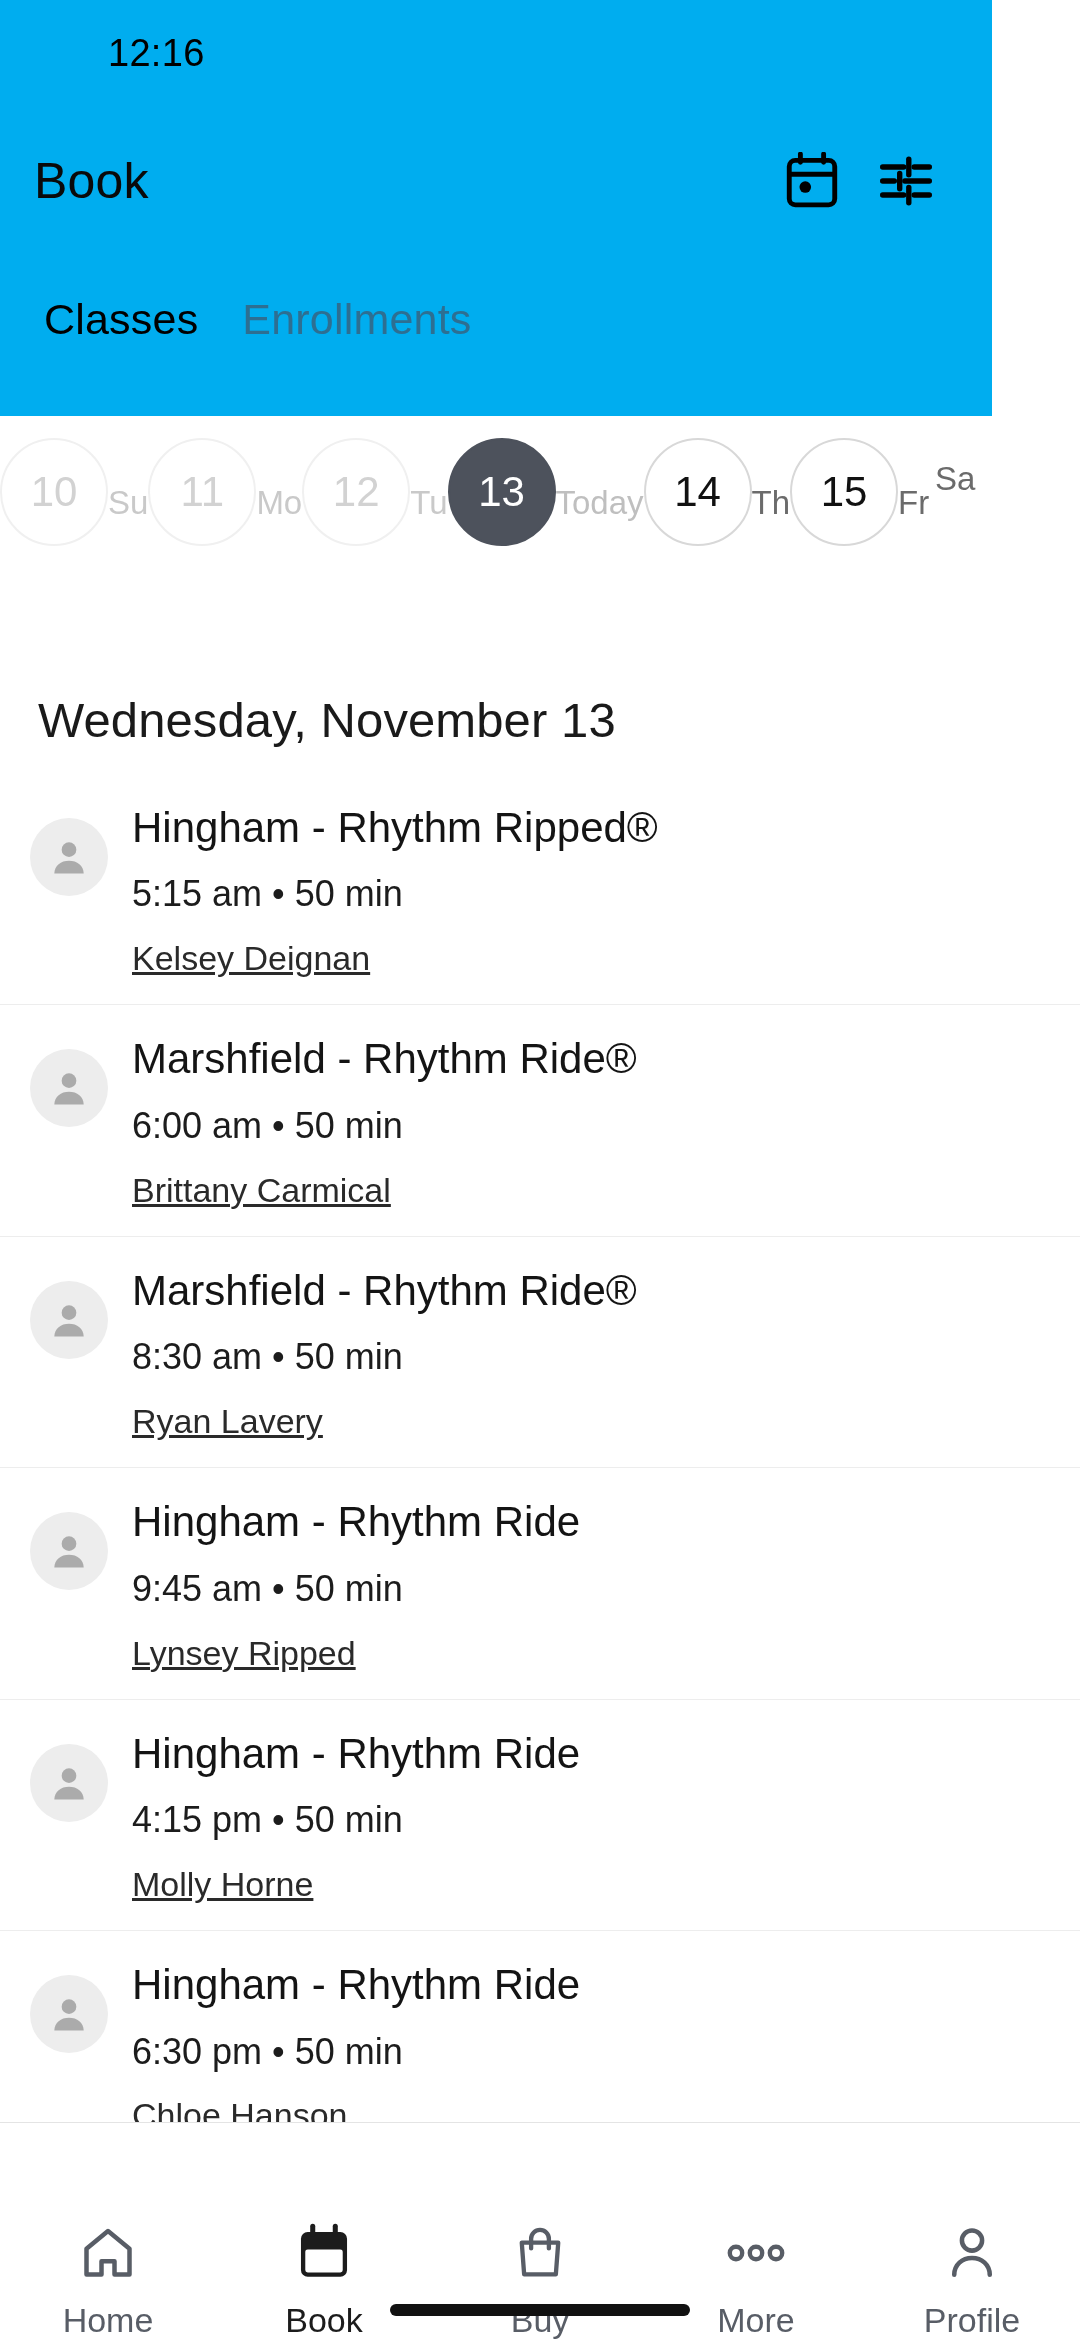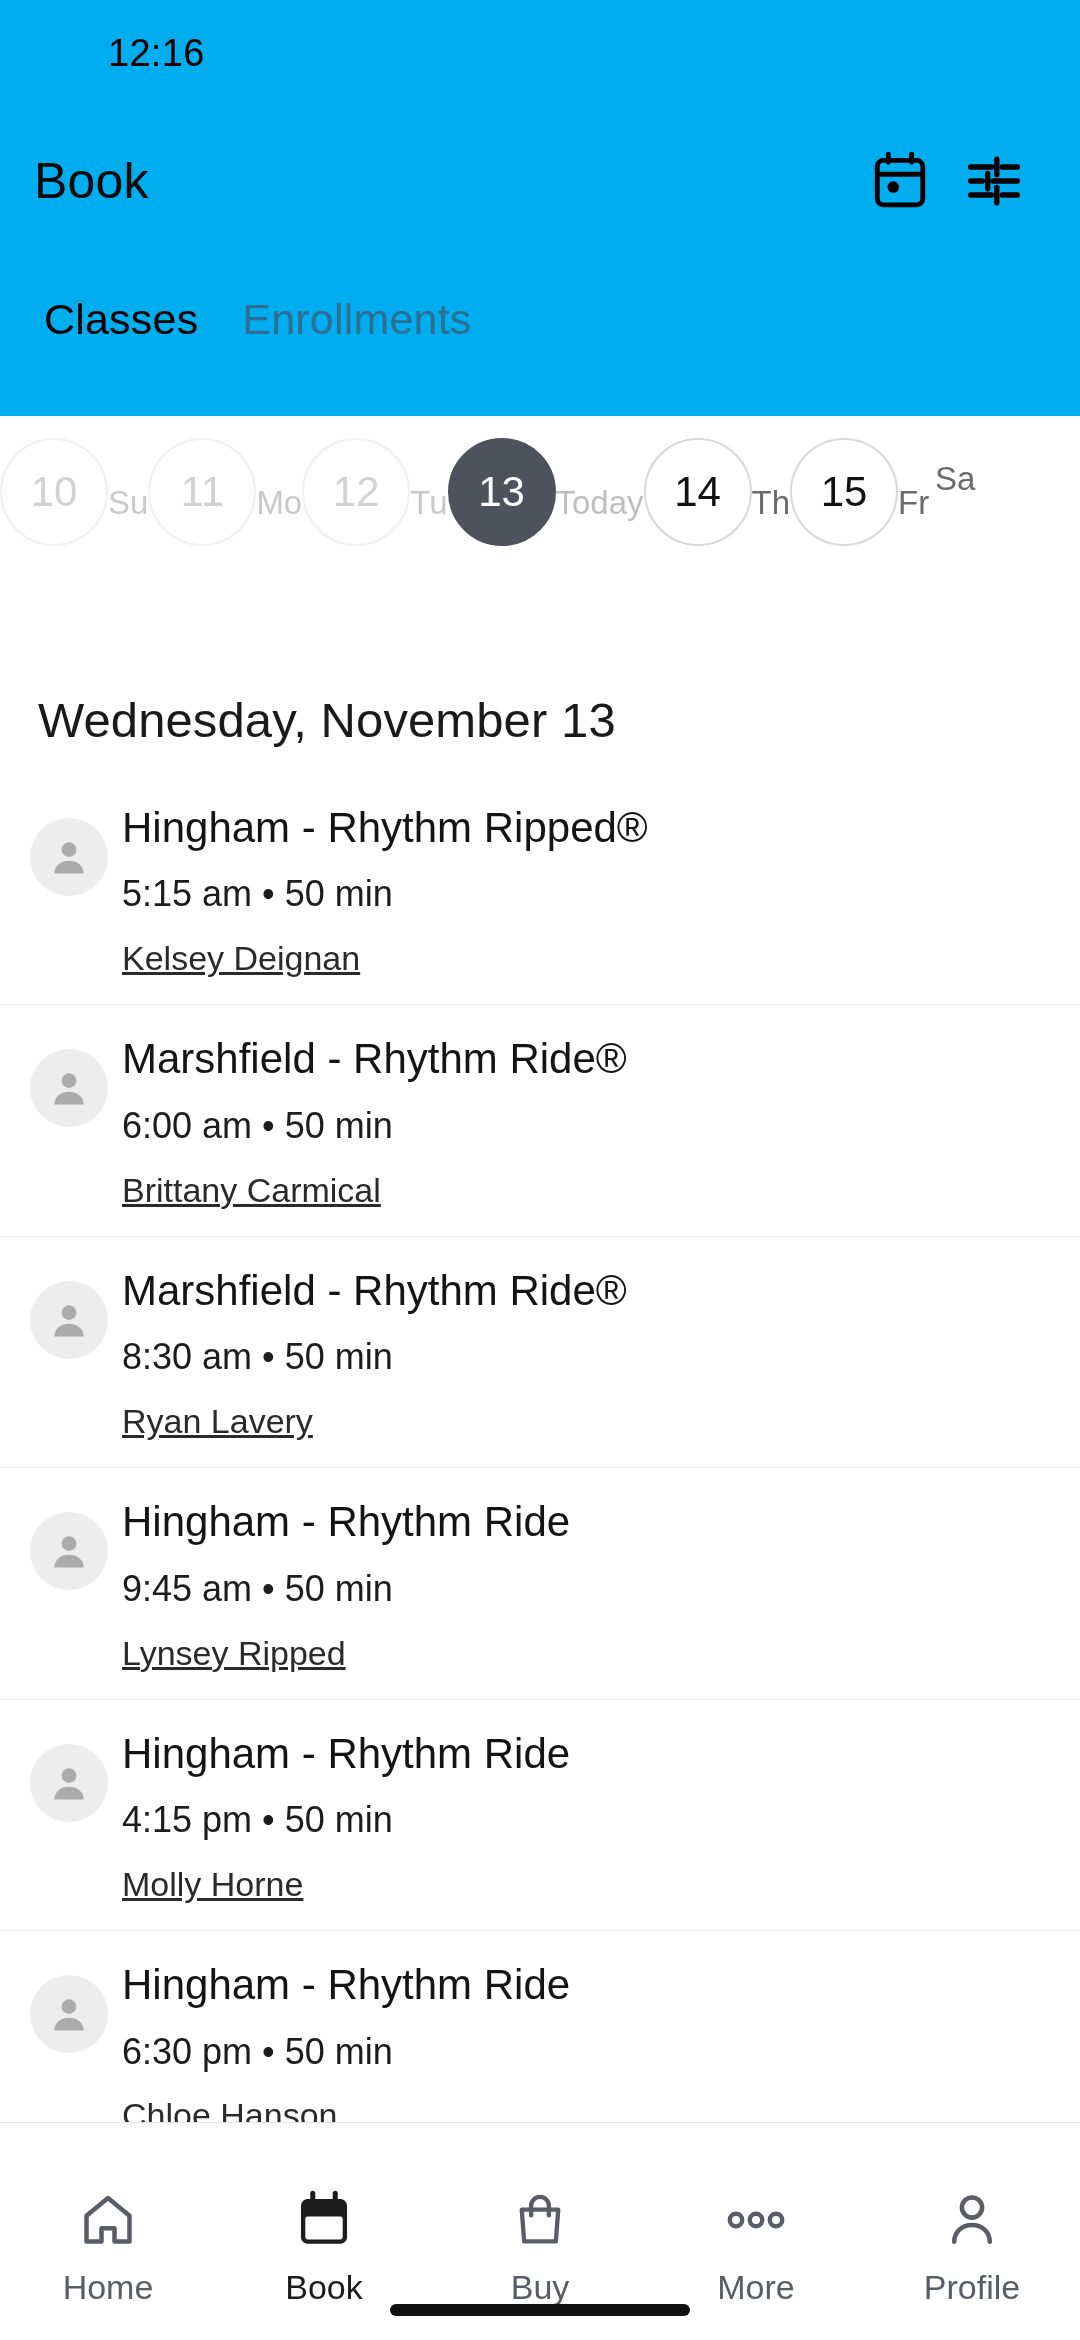--- a/index.html
+++ b/index.html
@@ -6,21 +6,21 @@
   html,body { width:1080px; height:2340px; }
   body {
     font-family:"Liberation Sans", sans-serif;
     background:#ffffff;
     -webkit-font-smoothing:antialiased;
     overflow:hidden;
   }
   #screen { position:relative; width:1080px; height:2340px; background:#fff; overflow:hidden; }
 
   
-  .header { background:#00ADEF; width:1080px; height:416px; position:relative; }
+  .header { background:#00ADEF; width:992px; height:416px; position:relative; }
   .statusbar { height:106px; display:flex; align-items:center; }
   .status-time { margin-left:108px; font-size:38px; color:#000; letter-spacing:0.3px; }
 
   .appbar { height:150px; display:flex; align-items:center; padding:0 48px 0 34px; }
   .appbar-title { font-size:50px; color:#0a0a0a; font-weight:400; letter-spacing:0.2px; }
   .appbar-actions { margin-left:auto; display:flex; align-items:center; gap:18px; }
   .icon-btn { width:76px; height:76px; display:flex; align-items:center; justify-content:center; }
 
   .tabs { display:flex; align-items:flex-end; height:122px; padding:0 0 34px 22px; }
   .tab { font-size:43px; padding:0 22px; letter-spacing:0.2px; }
@@ -53,30 +53,30 @@
     padding:22px 30px 24px 30px;
     border-top:1px solid #ededed;
     background:#fff;
   }
   .class-row.first { border-top:none; }
   .avatar {
     flex:0 0 auto; width:78px; height:78px; border-radius:50%;
     background:#ededed; display:flex; align-items:center; justify-content:center;
     margin-top:22px;
   }
-  .class-info { margin-left:14px; padding-top:4px; }
+  .class-info { margin-left:24px; padding-top:4px; }
   .class-title { font-size:42px; color:#141414; line-height:1.32; }
   .class-meta { font-size:36px; color:#1c1c1c; margin-top:16px; line-height:1.3; }
   .class-instructor { font-size:34px; color:#2a2a2a; margin-top:18px; line-height:1.3;text-decoration:underline; }
 
   
   .bottomnav {
     position:absolute; left:0; bottom:0; width:1080px; height:218px;
     background:#ffffff; border-top:1px solid #e4e4e4;
-    display:flex; align-items:center; padding-top:28px;
+    display:flex; align-items:flex-end; padding-top:28px;
   }
   .nav-item { flex:1 1 0; display:flex; flex-direction:column; align-items:center; }
   .nav-icon { height:72px; display:flex; align-items:center; justify-content:center; }
   .nav-label { margin-top:12px; font-size:34px; color:#585d66; }
   .nav-item.active .nav-label { color:#1c1c1c; }
   .home-indicator {
     position:absolute; left:50%; transform:translateX(-50%);
     bottom:24px; width:300px; height:12px; border-radius:8px; background:#111111;
   }
 </style>

